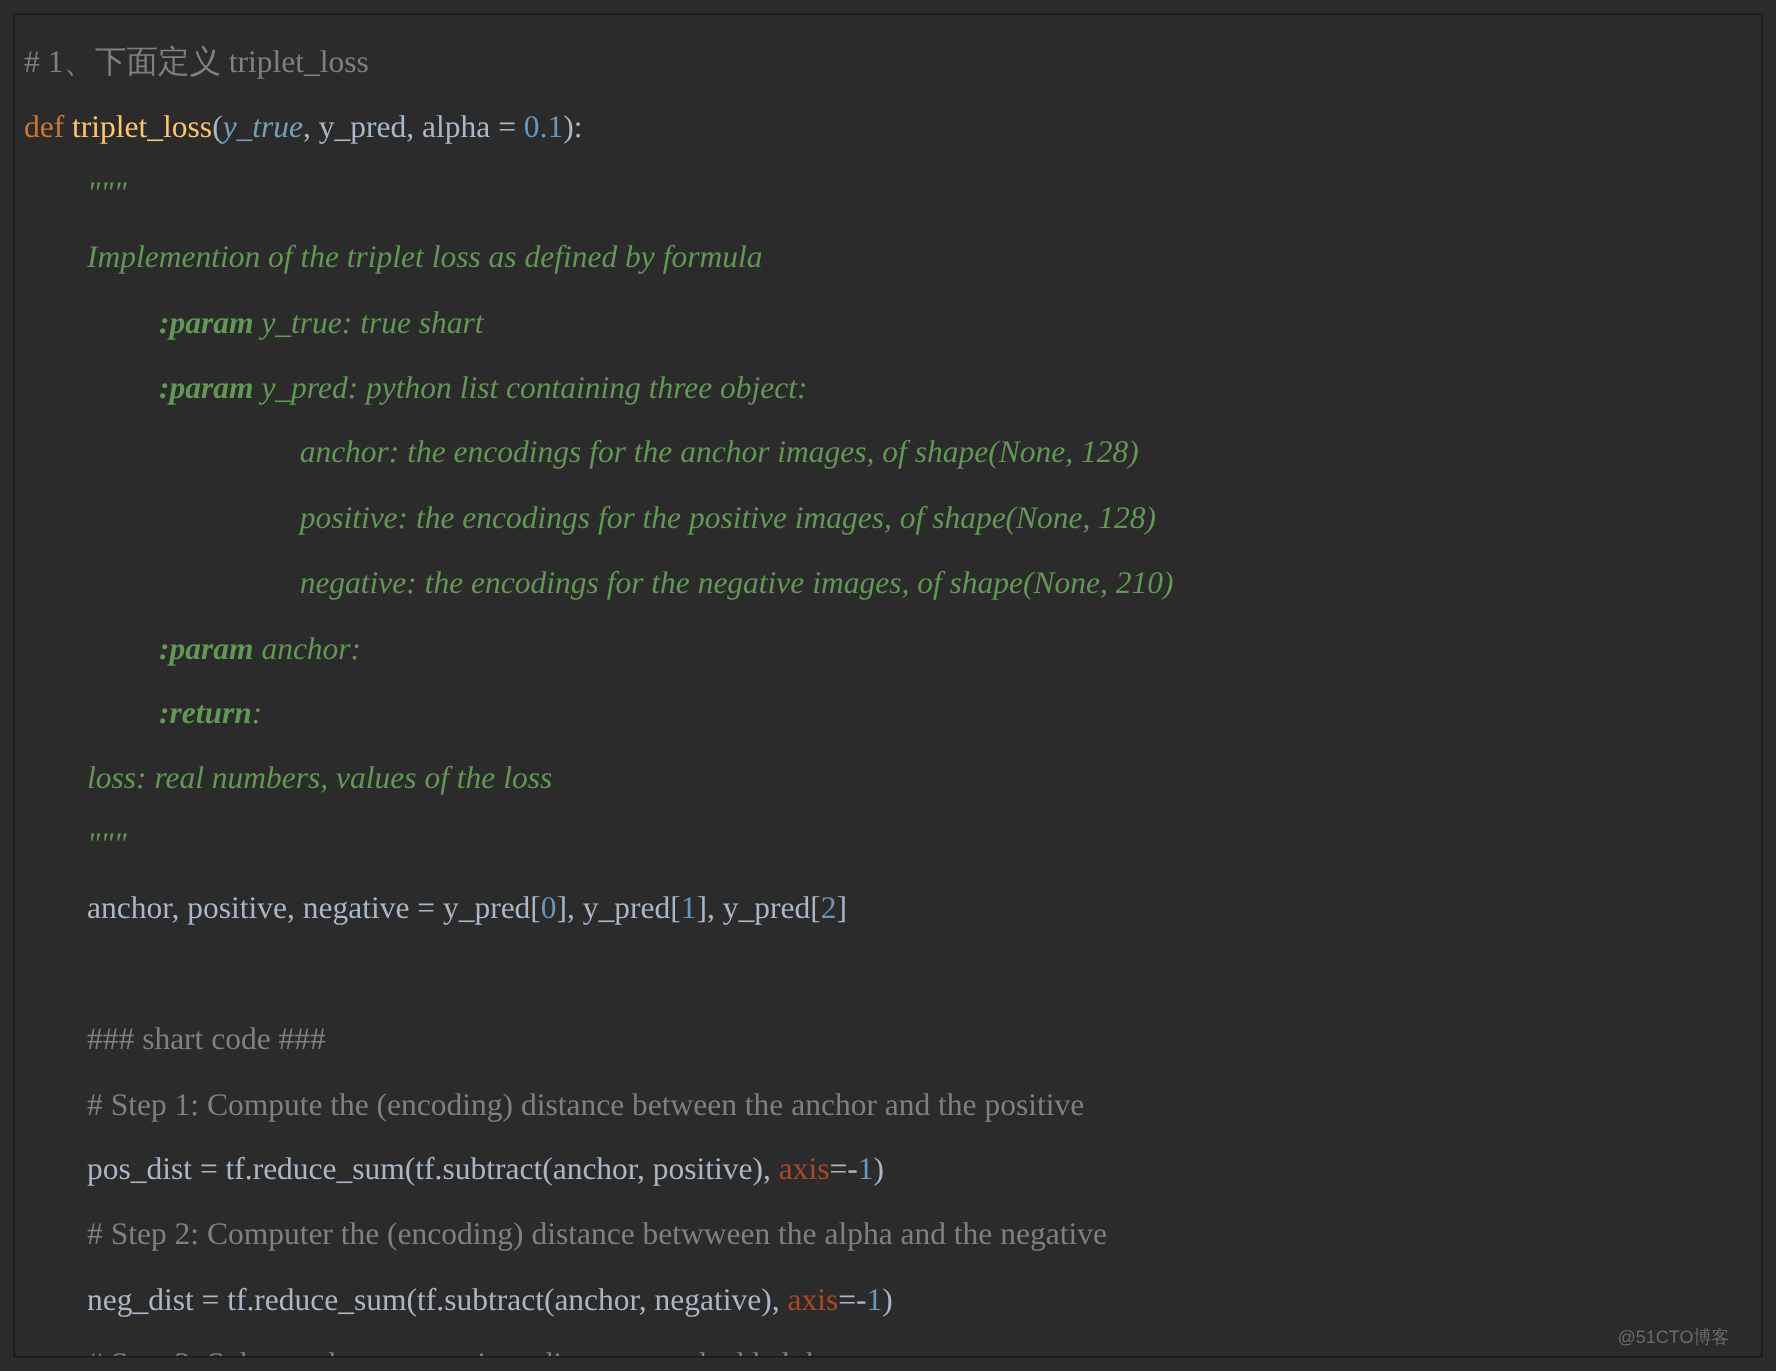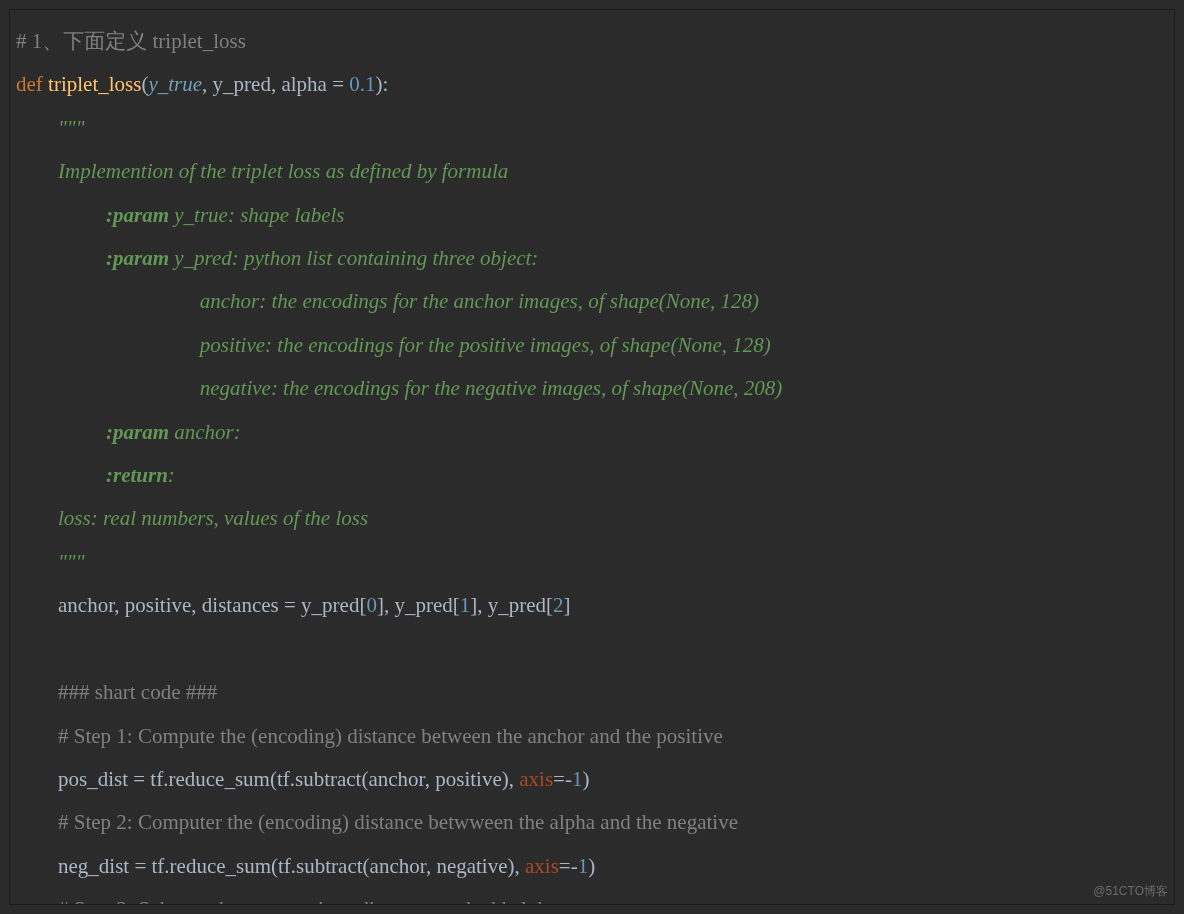--- a/index.html
+++ b/index.html
@@ -34,46 +34,46 @@
   .c-keyword   { color: #cc7832; }
   .c-funcname  { color: #ffc66d; margin-top: 29px; }
   .c-param     { color: #72a0b8; font-style: italic; margin-top: 14px; }
   .c-default   { color: #a9b7c6; }
   .c-number    { color: #6897bb; }
   .c-doc       { color: #629755; font-style: italic; }
   .c-doc-bold  { color: #629755; font-style: italic; font-weight: bold; margin-left: 48px; }
   .c-kwarg     { color: #aa4926; }
   .watermark {
     position: absolute;
-    right: 6px;
+    right: 21px;
     bottom: 4px;
     color: #6a6a6a;
     font-size: 12px;
     font-family: sans-serif;
     text-align: right;
   }
 </style>
 </head>
 <body>
 
 <div class="code-editor">
 <pre class="code"><span class="c-comment"># 1、下面定义 triplet_loss</span>
 <span class="c-keyword">def </span><span class="c-funcname">triplet_loss</span><span class="c-default">(</span><span class="c-param">y_true</span><span class="c-default">, </span><span class="c-default">y_pred</span><span class="c-default">, </span><span class="c-default">alpha</span><span class="c-default"> = </span><span class="c-number">0.1</span><span class="c-default">):</span>
 <span>        </span><span class="c-doc">"""</span>
 <span>        </span><span class="c-doc">Implemention of the triplet loss as defined by formula</span>
-<span>        </span><span class="c-doc-bold">:param</span><span class="c-doc"> y_true: shape labels</span>
+<span>        </span><span class="c-doc-bold">:param</span><span class="c-doc"> y_true: true shart</span>
 <span>        </span><span class="c-doc-bold">:param</span><span class="c-doc"> y_pred: python list containing three object:</span>
 <span>                                   </span><span class="c-doc">anchor: the encodings for the anchor images, of shape(None, 128)</span>
 <span>                                   </span><span class="c-doc">positive: the encodings for the positive images, of shape(None, 128)</span>
-<span>                                   </span><span class="c-doc">negative: the encodings for the negative images, of shape(None, 208)</span>
+<span>                                   </span><span class="c-doc">negative: the encodings for the negative images, of shape(None, 210)</span>
 <span>        </span><span class="c-doc-bold">:param</span><span class="c-doc"> anchor:</span>
 <span>        </span><span class="c-doc-bold">:return</span><span class="c-doc">:</span>
 <span>        </span><span class="c-doc">loss: real numbers, values of the loss</span>
 <span>        </span><span class="c-doc">"""</span>
-<span>        </span><span class="c-default">anchor, positive, distances = y_pred[</span><span class="c-number">0</span><span class="c-default">], y_pred[</span><span class="c-number">1</span><span class="c-default">], y_pred[</span><span class="c-number">2</span><span class="c-default">]</span>
+<span>        </span><span class="c-default">anchor, positive, negative = y_pred[</span><span class="c-number">0</span><span class="c-default">], y_pred[</span><span class="c-number">1</span><span class="c-default">], y_pred[</span><span class="c-number">2</span><span class="c-default">]</span>
 <span> </span>
 <span>        </span><span class="c-comment">### shart code ###</span>
 <span>        </span><span class="c-comment"># Step 1: Compute the (encoding) distance between the anchor and the positive</span>
 <span>        </span><span class="c-default">pos_dist = tf.reduce_sum(tf.subtract(anchor, positive), </span><span class="c-kwarg">axis</span><span class="c-default">=-</span><span class="c-number">1</span><span class="c-default">)</span>
 <span>        </span><span class="c-comment"># Step 2: Computer the (encoding) distance betwween the alpha and the negative</span>
 <span>        </span><span class="c-default">neg_dist = tf.reduce_sum(tf.subtract(anchor, negative), </span><span class="c-kwarg">axis</span><span class="c-default">=-</span><span class="c-number">1</span><span class="c-default">)</span>
 <span>        </span><span class="c-comment"># Step 3: Subtract the two previous distances and add alpha</span></pre>
 <div class="watermark">@51CTO博客</div>
 </div>
 

